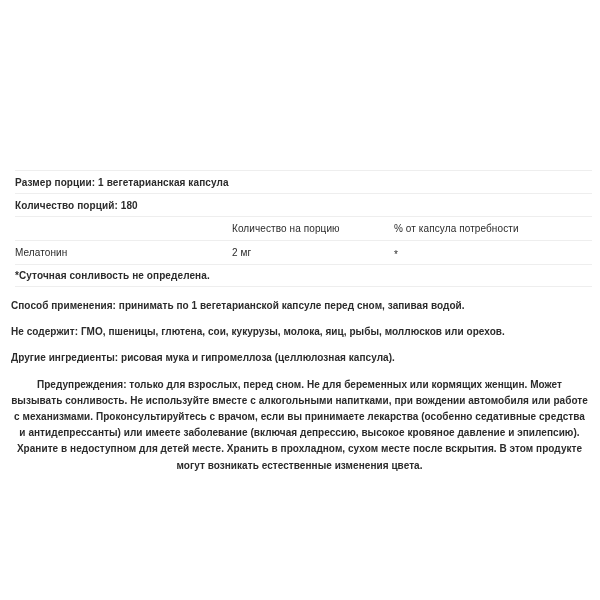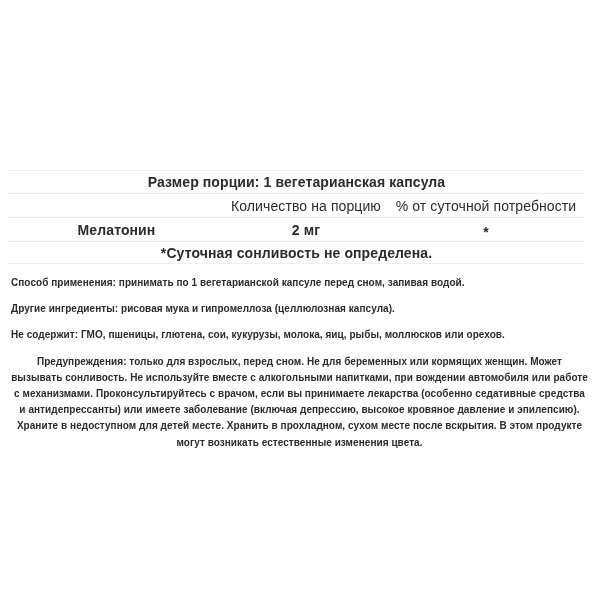--- a/index.html
+++ b/index.html
@@ -25,25 +25,24 @@
   }
 
   
   .top-spacer {
     height: 170px;
   }
 
   
   .facts {
     width: 577px;
-    margin: 0 0 0 8px;
+    margin: 0 0 0 15px;
     border-collapse: collapse;
     table-layout: fixed;
-    font-size: 14px;
-    text-align: center;
+    font-size: 10px;
   }
   .facts td {
     padding: 0;
     vertical-align: middle;
   }
   .facts tr {
     border-top: 1px solid #eeeeee;
     border-bottom: 1px solid #eeeeee;
   }
   .facts tr.row-serving-size td,
@@ -52,21 +51,21 @@
     font-weight: bold;
     letter-spacing: .1px;
   }
   .facts tr.row-col-heads td {
     height: 23px;
     font-weight: normal;
     letter-spacing: .1px;
   }
   .facts tr.row-nutrient td {
     height: 23px;
-    font-weight: bold;
+    font-weight: normal;
     letter-spacing: .1px;
   }
   .facts tr.row-footnote td {
     height: 21px;
     font-weight: bold;
     letter-spacing: .1px;
   }
 
   .col-name   { width: 217px; }
   .col-amount { width: 162px; }
@@ -108,36 +107,39 @@
   <table class="facts">
     <colgroup>
       <col class="col-name">
       <col class="col-amount">
       <col class="col-dv">
     </colgroup>
     <tbody>
       <tr class="row-serving-size">
         <td colspan="3">Размер порции: 1 вегетарианская капсула</td>
       </tr>
+      <tr class="row-servings-per">
+        <td colspan="3">Количество порций: 180</td>
+      </tr>
       <tr class="row-col-heads">
         <td></td>
         <td>Количество на порцию</td>
-        <td>% от суточной потребности</td>
+        <td>% от капсула потребности</td>
       </tr>
       <tr class="row-nutrient">
         <td>Мелатонин</td>
         <td>2 мг</td>
         <td><span class="dv-star">*</span></td>
       </tr>
       <tr class="row-footnote">
         <td colspan="3">*Суточная сонливость не определена.</td>
       </tr>
     </tbody>
   </table>
 
   <div class="body-copy">
     <p>Способ применения: принимать по 1 вегетарианской капсуле перед сном, запивая водой.</p>
+    <p>Не содержит: ГМО, пшеницы, глютена, сои, кукурузы, молока, яиц, рыбы, моллюсков или орехов.</p>
     <p>Другие ингредиенты: рисовая мука и гипромеллоза (целлюлозная капсула).</p>
-    <p>Не содержит: ГМО, пшеницы, глютена, сои, кукурузы, молока, яиц, рыбы, моллюсков или орехов.</p>
     <p>Предупреждения: только для взрослых, перед сном. Не для беременных или кормящих женщин. Может вызывать сонливость. Не используйте вместе с алкогольными напитками, при вождении автомобиля или работе с механизмами. Проконсультируйтесь с врачом, если вы принимаете лекарства (особенно седативные средства и антидепрессанты) или имеете заболевание (включая депрессию, высокое кровяное давление и эпилепсию). Храните в недоступном для детей месте. Хранить в прохладном, сухом месте после вскрытия. В этом продукте могут возникать естественные изменения цвета.</p>
   </div>
 
 </div>
 
 </body></html>

